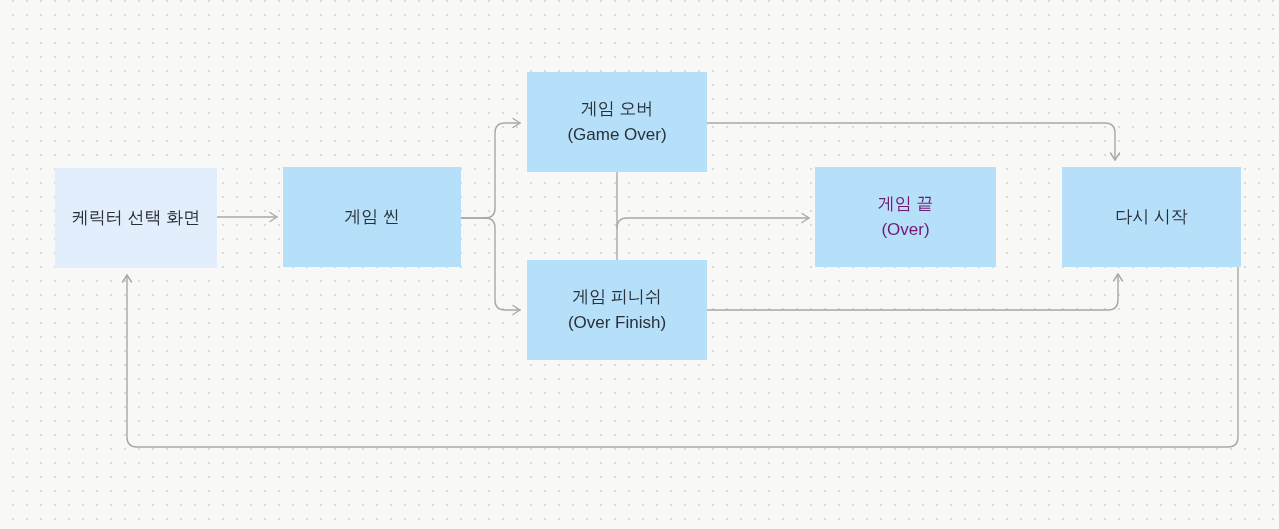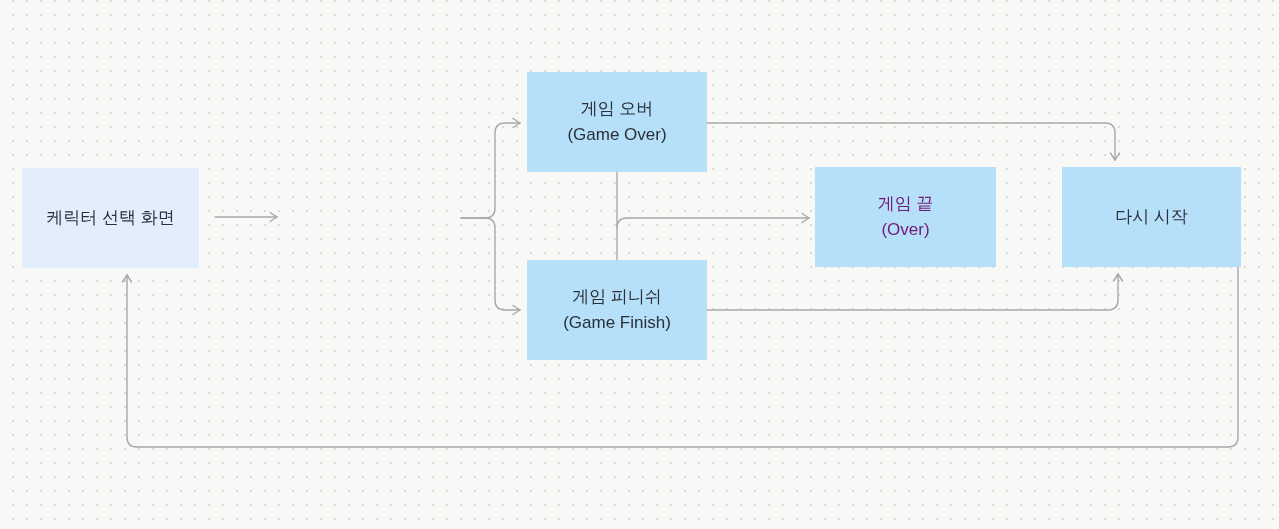--- a/index.html
+++ b/index.html
@@ -55,33 +55,36 @@
     <path class="edge" d="M 215 217 H 277" marker-end="url(#arrow)" stroke="#a8a8a8"></path>
     <path class="edge" d="M 461 218 H 485 Q 495 218 495 208 V 133 Q 495 123 505 123 H 520" marker-end="url(#arrow)" stroke="#a8a8a8"></path>
     <path class="edge" d="M 461 218 H 485 Q 495 218 495 228 V 300 Q 495 310 505 310 H 520" marker-end="url(#arrow)" stroke="#a8a8a8"></path>
     <path class="edge" d="M 617 172 V 260" stroke="#a8a8a8"></path>
     <path class="edge" d="M 617 228 Q 617 218 627 218 H 809" marker-end="url(#arrow)" stroke="#a8a8a8"></path>
     <path class="edge" d="M 707 123 H 1105 Q 1115 123 1115 133 V 160" marker-end="url(#arrow)" stroke="#a8a8a8"></path>
     <path class="edge" d="M 707 310 H 1108 Q 1118 310 1118 300 V 274" marker-end="url(#arrow)" stroke="#a8a8a8"></path>
     <path class="edge" d="M 1211 217 H 1228 Q 1238 217 1238 227 V 437 Q 1238 447 1228 447 H 137 Q 127 447 127 437 V 275" marker-end="url(#arrow)" stroke="#a8a8a8"></path>
   </svg>
 
-  <div class="node" style="left: 22px; top: 168px; width: 177px; height: 100px; background: rgb(227, 238, 252); color: rgb(42, 48, 56);">
+  <div class="node" style="left: 55px; top: 168px; width: 162px; height: 100px; background: rgb(227, 238, 252); color: rgb(42, 48, 56);">
     <div class="label">케릭터 선택 화면</div>
   </div>
 
+  <div class="node" style="left: 283px; top: 167px; width: 178px; height: 100px; background: rgb(182, 223, 249); color: rgb(42, 48, 56);">
+    <div class="label">게임 씬</div>
+  </div>
 
   <div class="node" style="left: 527px; top: 72px; width: 180px; height: 100px; background: rgb(182, 223, 249); color: rgb(42, 48, 56);">
     <div class="label">게임 오버</div>
     <div class="sublabel">(Game Over)</div>
   </div>
 
   <div class="node" style="left: 527px; top: 260px; width: 180px; height: 100px; background: rgb(182, 223, 249); color: rgb(42, 48, 56);">
     <div class="label">게임 피니쉬</div>
-    <div class="sublabel">(Game Finish)</div>
+    <div class="sublabel">(Over Finish)</div>
   </div>
 
   <div class="node" style="left: 815px; top: 167px; width: 181px; height: 100px; background: rgb(182, 223, 249); color: #701a75;">
     <div class="label">게임 끝</div>
     <div class="sublabel">(Over)</div>
   </div>
 
   <div class="node" style="left: 1032px; top: 167px; width: 179px; height: 100px; background: rgb(182, 223, 249); color: rgb(42, 48, 56); margin-left: 30px;">
     <div class="label">다시 시작</div>
   </div>

